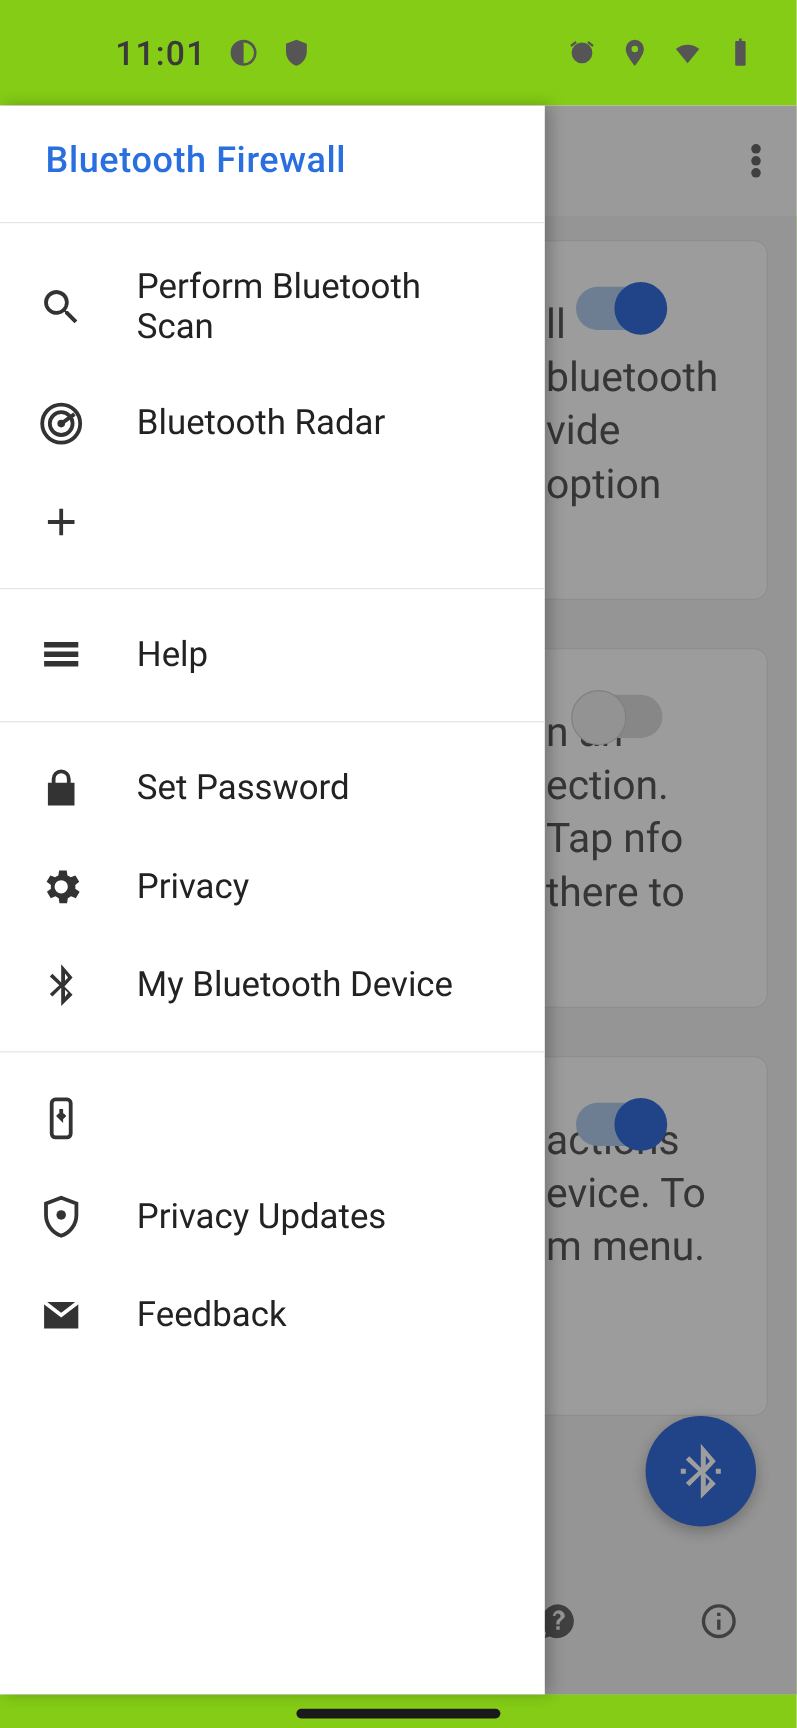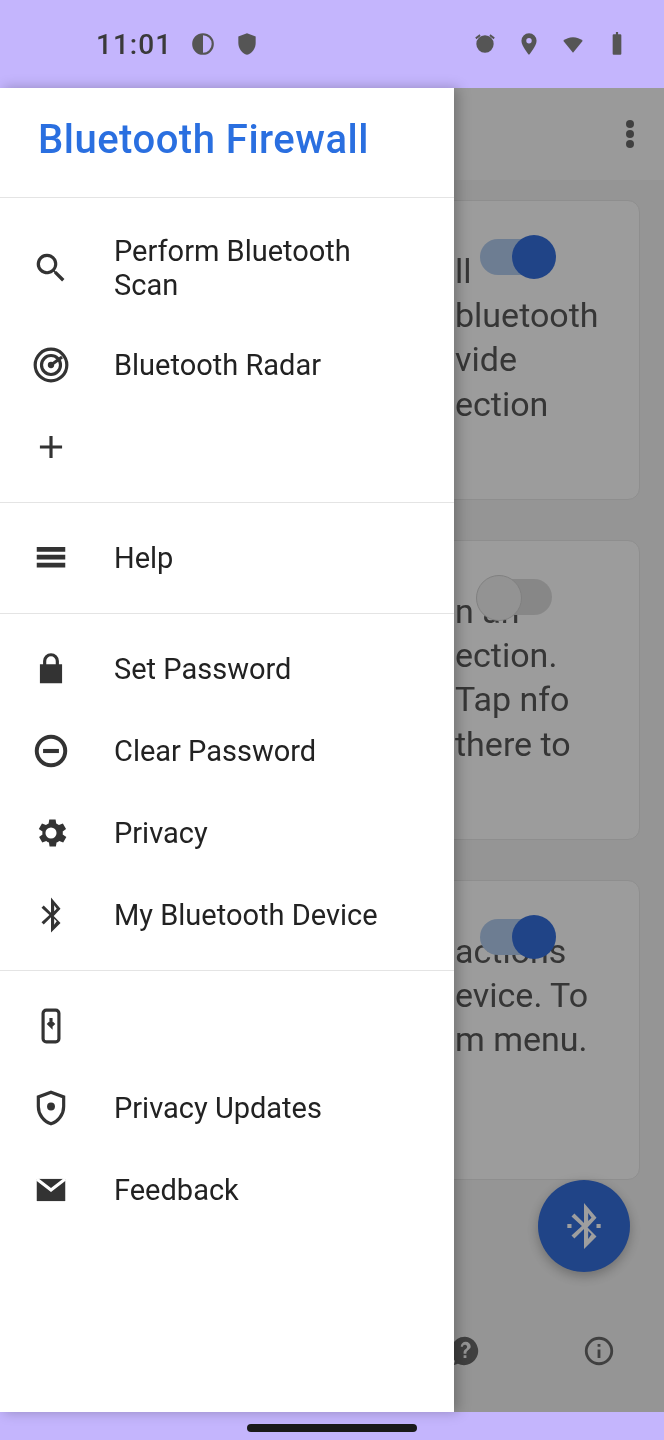--- a/index.html
+++ b/index.html
@@ -1,17 +1,17 @@
 <!DOCTYPE html>
 <html><head>
 <meta charset="utf-8">
 <style>
   * { box-sizing: border-box; margin: 0; padding: 0; }
   html, body { width: 664px; height: 1440px; overflow: hidden; font-family: Roboto, "Segoe UI", Arial, sans-serif; background: #fff; }
-  .device { position: relative; width: 664px; height: 1440px; background: #c4b5fd; }
+  .device { position: relative; width: 664px; height: 1440px; background: #84cc16; }
 
   
   .status-bar { position: absolute; top: 0; left: 0; right: 0; height: 88px; display: flex; align-items: center; justify-content: space-between; padding: 0 34px 0 96px; color: #3a3a3a; }
   .status-left { display: flex; align-items: center; gap: 18px; }
   .status-right { display: flex; align-items: center; gap: 18px; }
   .status-time { font-size: 28px; font-weight: 500; letter-spacing: 1px; }
   .status-ico { width: 26px; height: 26px; display: inline-flex; align-items: center; justify-content: center; }
   .status-ico svg { width: 100%; height: 100%; fill: #555; }
 
   
@@ -31,21 +31,21 @@
   .bottom-icons svg { width:34px; height:34px; fill:#555; }
   .more-dots { width: 8px; height: 28px; display:flex; flex-direction:column; justify-content:space-between; }
   .more-dots span { width:8px; height:8px; background:#555; border-radius:50%; }
 
   
   .scrim { position: absolute; top: 88px; left: 0; right: 0; bottom: 28px; background: rgba(40,40,40,0.45); }
 
   
   .drawer { position: absolute; top: 88px; left: 0; width: 454px; bottom: 28px; background: #fff; box-shadow: 4px 0 12px rgba(0,0,0,.25); overflow: hidden; }
   .drawer-header { padding: 28px 38px 34px; border-bottom: 1px solid #e4e4e4; }
-  .drawer-title { font-size: 40px; font-weight: 500; color: #2a6fe0; letter-spacing: .5px; }
+  .drawer-title { font-size: 30px; font-weight: 500; color: #2a6fe0; letter-spacing: .5px; }
   .drawer-section { border-bottom: 1px solid #e4e4e4; padding: 14px 0; }
   .drawer-section:last-child { border-bottom: none; }
   .drawer-item { display: flex; align-items: center; gap: 44px; padding: 22px 32px; cursor: pointer; }
   .drawer-icon { width: 38px; height: 38px; display: inline-flex; align-items: center; justify-content: center; flex-shrink: 0; }
   .drawer-icon svg { width: 100%; height: 100%; fill: #333; }
   .drawer-label { font-size: 29px; font-weight: 400; color: #222; }
 
   
   .gesture-bar { position: absolute; bottom: 8px; left: 50%; transform: translateX(-50%); width: 170px; height: 8px; background: #1a1a1a; border-radius: 4px; }
 </style>
@@ -96,21 +96,21 @@
     <div class="bg-header">
       <div class="more-dots">
           <span></span>
           <span></span>
           <span></span>
         </div>
     </div>
     <div class="bg-body">
       <div class="card">
         <div class="toggle toggle-on"></div>
-        <div class="card-text">ll bluetooth vide ection</div>
+        <div class="card-text">ll bluetooth vide option</div>
       </div>
       <div class="card">
         <div class="toggle toggle-off"></div>
         <div class="card-text">n an ection. Tap nfo there to</div>
       </div>
       <div class="card">
         <div class="toggle toggle-on"></div>
         <div class="card-text">actions evice. To m menu.</div>
       </div>
     </div>
@@ -182,29 +182,20 @@
         <span class="drawer-icon">
           <svg viewBox="0 0 24 24">
               <path d="M17 9V7a5 5 0 00-10 0v2H5v12h14V9zm-8-2a3 3 0 016 0v2H9z"></path>
             </svg>
         </span>
         <span class="drawer-label">Set Password</span>
       </div>
       <div class="drawer-item">
         <span class="drawer-icon">
           <svg viewBox="0 0 24 24">
-              <circle cx="12" cy="12" r="9" fill="none" stroke="#333" stroke-width="2.5"></circle>
-              <rect x="7" y="10.7" width="10" height="2.6" fill="#333"></rect>
-            </svg>
-        </span>
-        <span class="drawer-label">Clear Password</span>
-      </div>
-      <div class="drawer-item">
-        <span class="drawer-icon">
-          <svg viewBox="0 0 24 24">
               <path d="M19.4 13a7.5 7.5 0 000-2l2.1-1.6-2-3.4-2.5 1a7.3 7.3 0 00-1.7-1l-.4-2.6h-4l-.4 2.6a7.3 7.3 0 00-1.7 1l-2.5-1-2 3.4L6.6 11a7.5 7.5 0 000 2l-2.1 1.6 2 3.4 2.5-1a7.3 7.3 0 001.7 1l.4 2.6h4l.4-2.6a7.3 7.3 0 001.7-1l2.5 1 2-3.4zM12 15.5A3.5 3.5 0 1115.5 12 3.5 3.5 0 0112 15.5z"></path>
             </svg>
         </span>
         <span class="drawer-label">Privacy</span>
       </div>
       <div class="drawer-item">
         <span class="drawer-icon">
           <svg viewBox="0 0 24 24">
               <path d="M12 1v9.6L7.4 6 6 7.4 11 12l-5 4.6L7.4 18l4.6-4.6V23l6-6-4.3-4.3L18 8zm2 4.8L15.6 8 14 9.6zm0 8.6l1.6 1.6L14 18.2z"></path>
             </svg>

